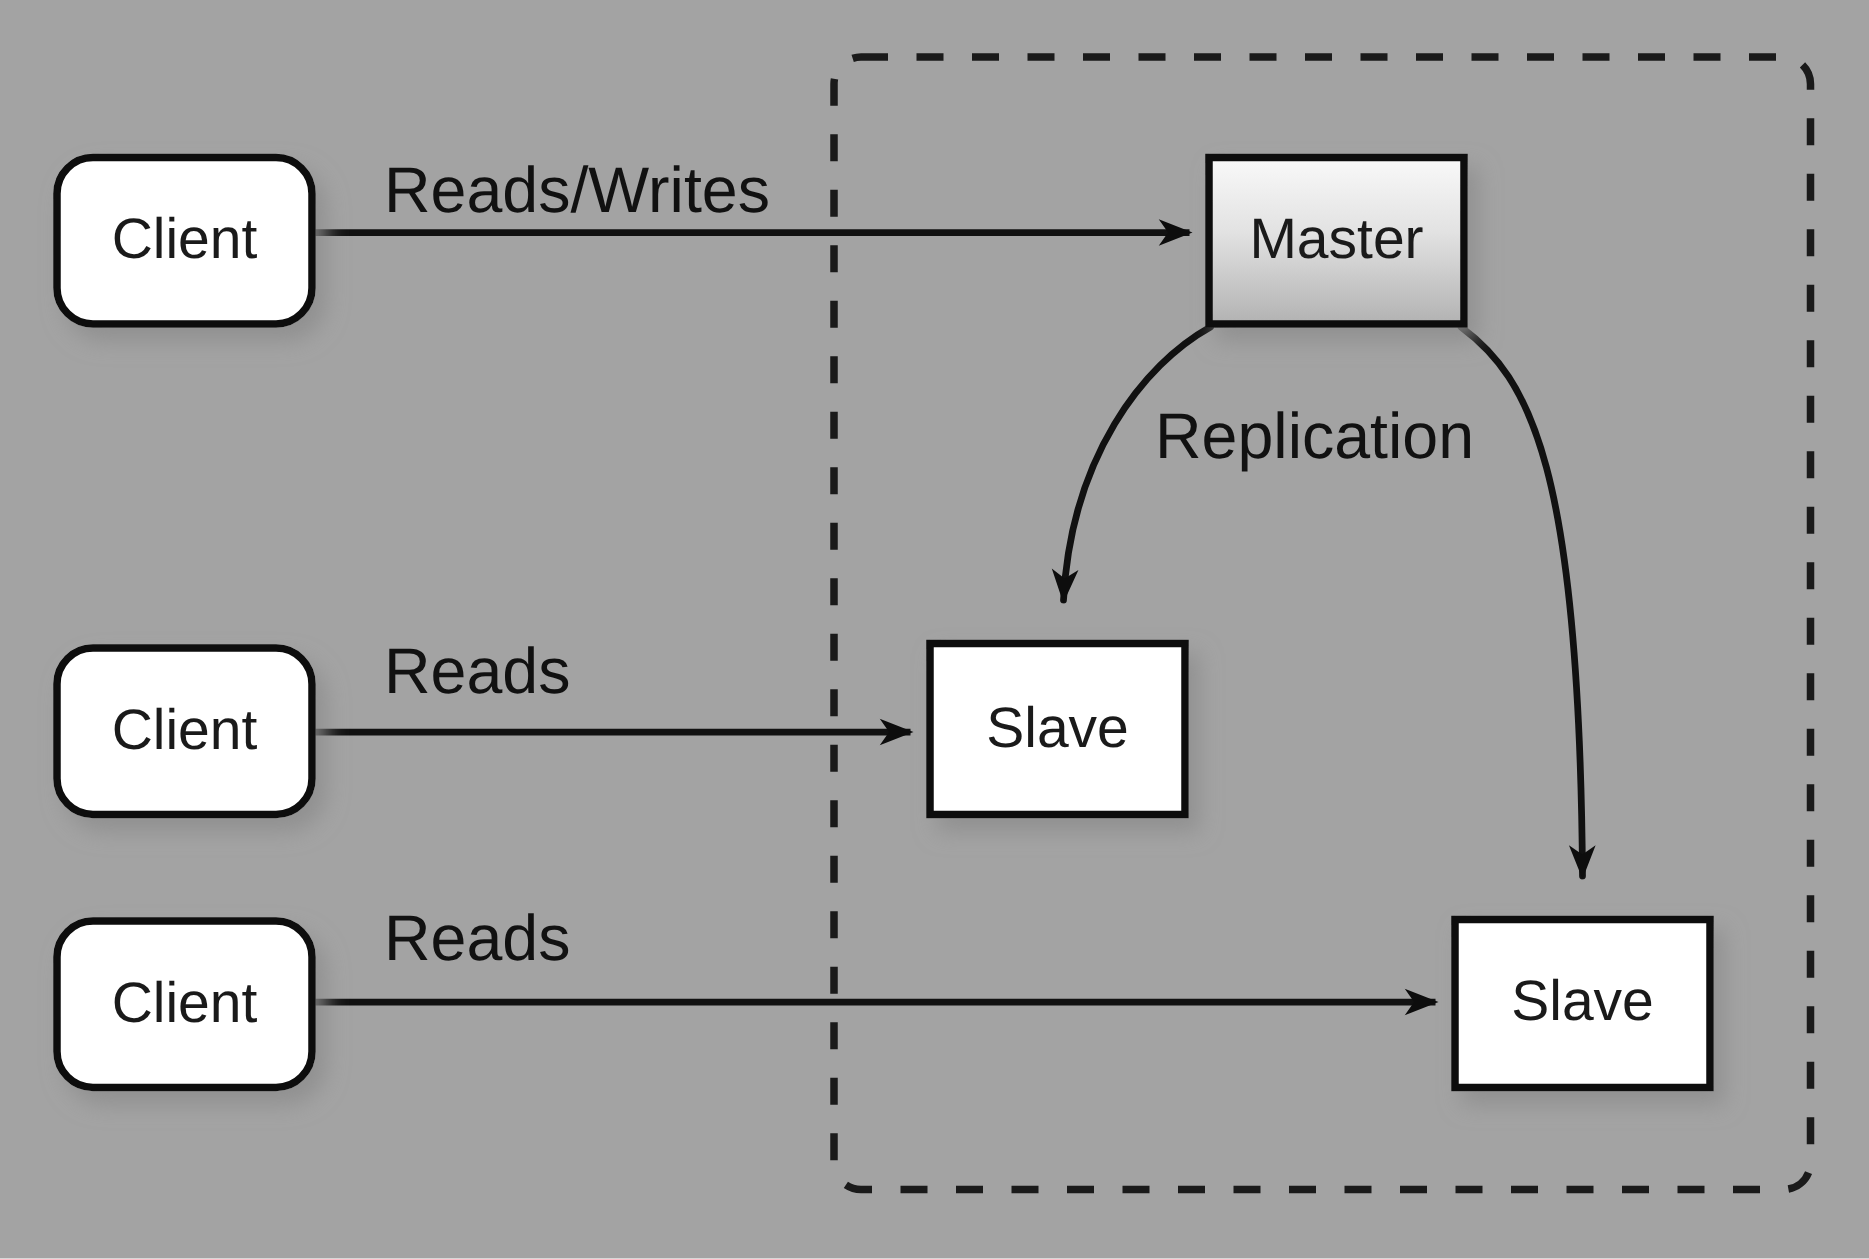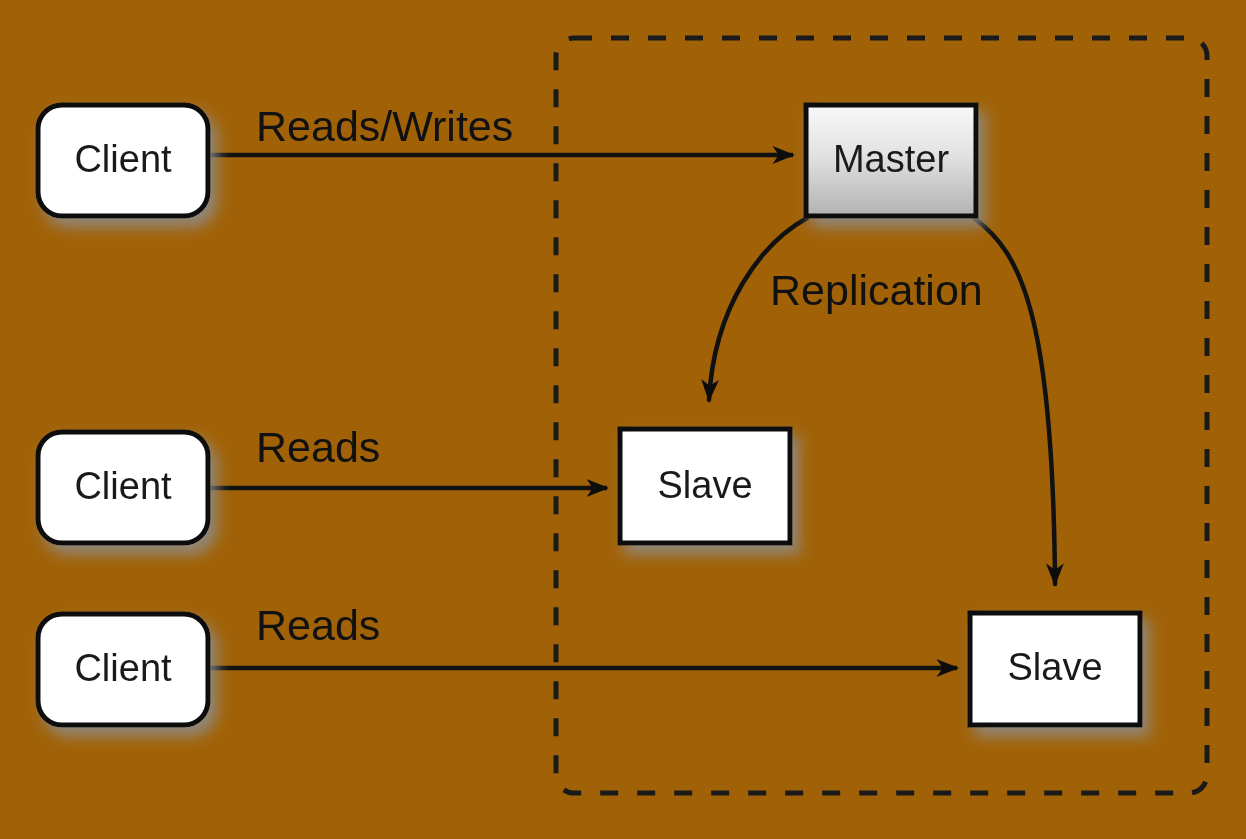--- a/index.html
+++ b/index.html
@@ -7,21 +7,21 @@
     padding: 0;
     background: #ffffff;
   }
   body {
     font-family: "Liberation Sans", sans-serif;
   }
   #diagram-root {
     position: relative;
     width: 1246px;
     height: 839px;
-    background: #a16207;
+    background: #a3a3a3;
     overflow: hidden;
   }
   #diagram-svg {
     position: absolute;
     left: 0;
     top: 0;
     width: 1246px;
     height: 839px;
   }
   .node-label {

